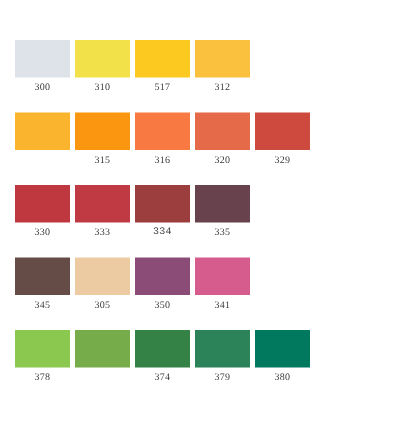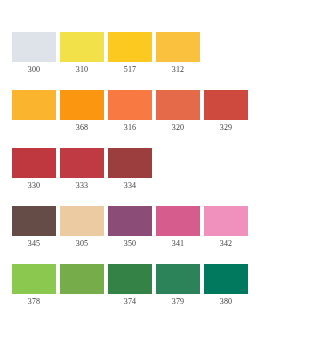--- a/index.html
+++ b/index.html
@@ -70,21 +70,21 @@
         <div class="swatch-chip" style="background: rgb(249, 193, 61);"></div>
         <div class="swatch-label" style="color: rgb(59, 59, 59);">312</div>
       </div>
     </div>
     <div class="swatch-row">
       <div class="swatch-cell">
         <div class="swatch-chip" style="background: rgb(251, 180, 46);"></div>
       </div>
       <div class="swatch-cell">
         <div class="swatch-chip" style="background: rgb(251, 150, 17);"></div>
-        <div class="swatch-label" style="color: rgb(59, 59, 59);">368</div>
+        <div class="swatch-label" style="color: rgb(59, 59, 59);">315</div>
       </div>
       <div class="swatch-cell">
         <div class="swatch-chip" style="background: rgb(248, 122, 66);"></div>
         <div class="swatch-label" style="color: rgb(59, 59, 59);">316</div>
       </div>
       <div class="swatch-cell">
         <div class="swatch-chip" style="background: rgb(228, 106, 73);"></div>
         <div class="swatch-label" style="color: rgb(59, 59, 59);">320</div>
       </div>
       <div class="swatch-cell">
@@ -96,43 +96,43 @@
       <div class="swatch-cell">
         <div class="swatch-chip" style="background: rgb(191, 56, 64);"></div>
         <div class="swatch-label" style="color: rgb(59, 59, 59);">330</div>
       </div>
       <div class="swatch-cell">
         <div class="swatch-chip" style="background: rgb(192, 58, 68);"></div>
         <div class="swatch-label" style="color: rgb(59, 59, 59); text-align: center;">333</div>
       </div>
       <div class="swatch-cell">
         <div class="swatch-chip" style="background: rgb(157, 62, 62);"></div>
-        <div class="swatch-label" style="color: rgb(59, 59, 59);">334</div>
+        <div class="swatch-label" style="color: rgb(59, 59, 59); font-family: Liberation Mono, monospace;">334</div>
+      </div>
+      <div class="swatch-cell">
+        <div class="swatch-chip" style="background: rgb(104, 66, 76);"></div>
+        <div class="swatch-label" style="color: rgb(59, 59, 59);">335</div>
       </div>
     </div>
     <div class="swatch-row">
       <div class="swatch-cell">
         <div class="swatch-chip" style="background: rgb(101, 76, 70);"></div>
         <div class="swatch-label" style="color: rgb(59, 59, 59);">345</div>
       </div>
       <div class="swatch-cell">
         <div class="swatch-chip" style="background: rgb(236, 202, 162);"></div>
         <div class="swatch-label" style="color: rgb(59, 59, 59);">305</div>
       </div>
       <div class="swatch-cell">
         <div class="swatch-chip" style="background: rgb(139, 77, 120);"></div>
         <div class="swatch-label" style="color: rgb(59, 59, 59);">350</div>
       </div>
       <div class="swatch-cell">
         <div class="swatch-chip" style="background: rgb(213, 92, 140);"></div>
         <div class="swatch-label" style="color: rgb(59, 59, 59);">341</div>
-      </div>
-      <div class="swatch-cell">
-        <div class="swatch-chip" style="background: rgb(240, 145, 189);"></div>
-        <div class="swatch-label" style="color: rgb(59, 59, 59);">342</div>
       </div>
     </div>
     <div class="swatch-row">
       <div class="swatch-cell">
         <div class="swatch-chip" style="background: rgb(139, 200, 79);"></div>
         <div class="swatch-label" style="color: rgb(59, 59, 59);">378</div>
       </div>
       <div class="swatch-cell">
         <div class="swatch-chip" style="background: rgb(119, 172, 75);"></div>
       </div>

